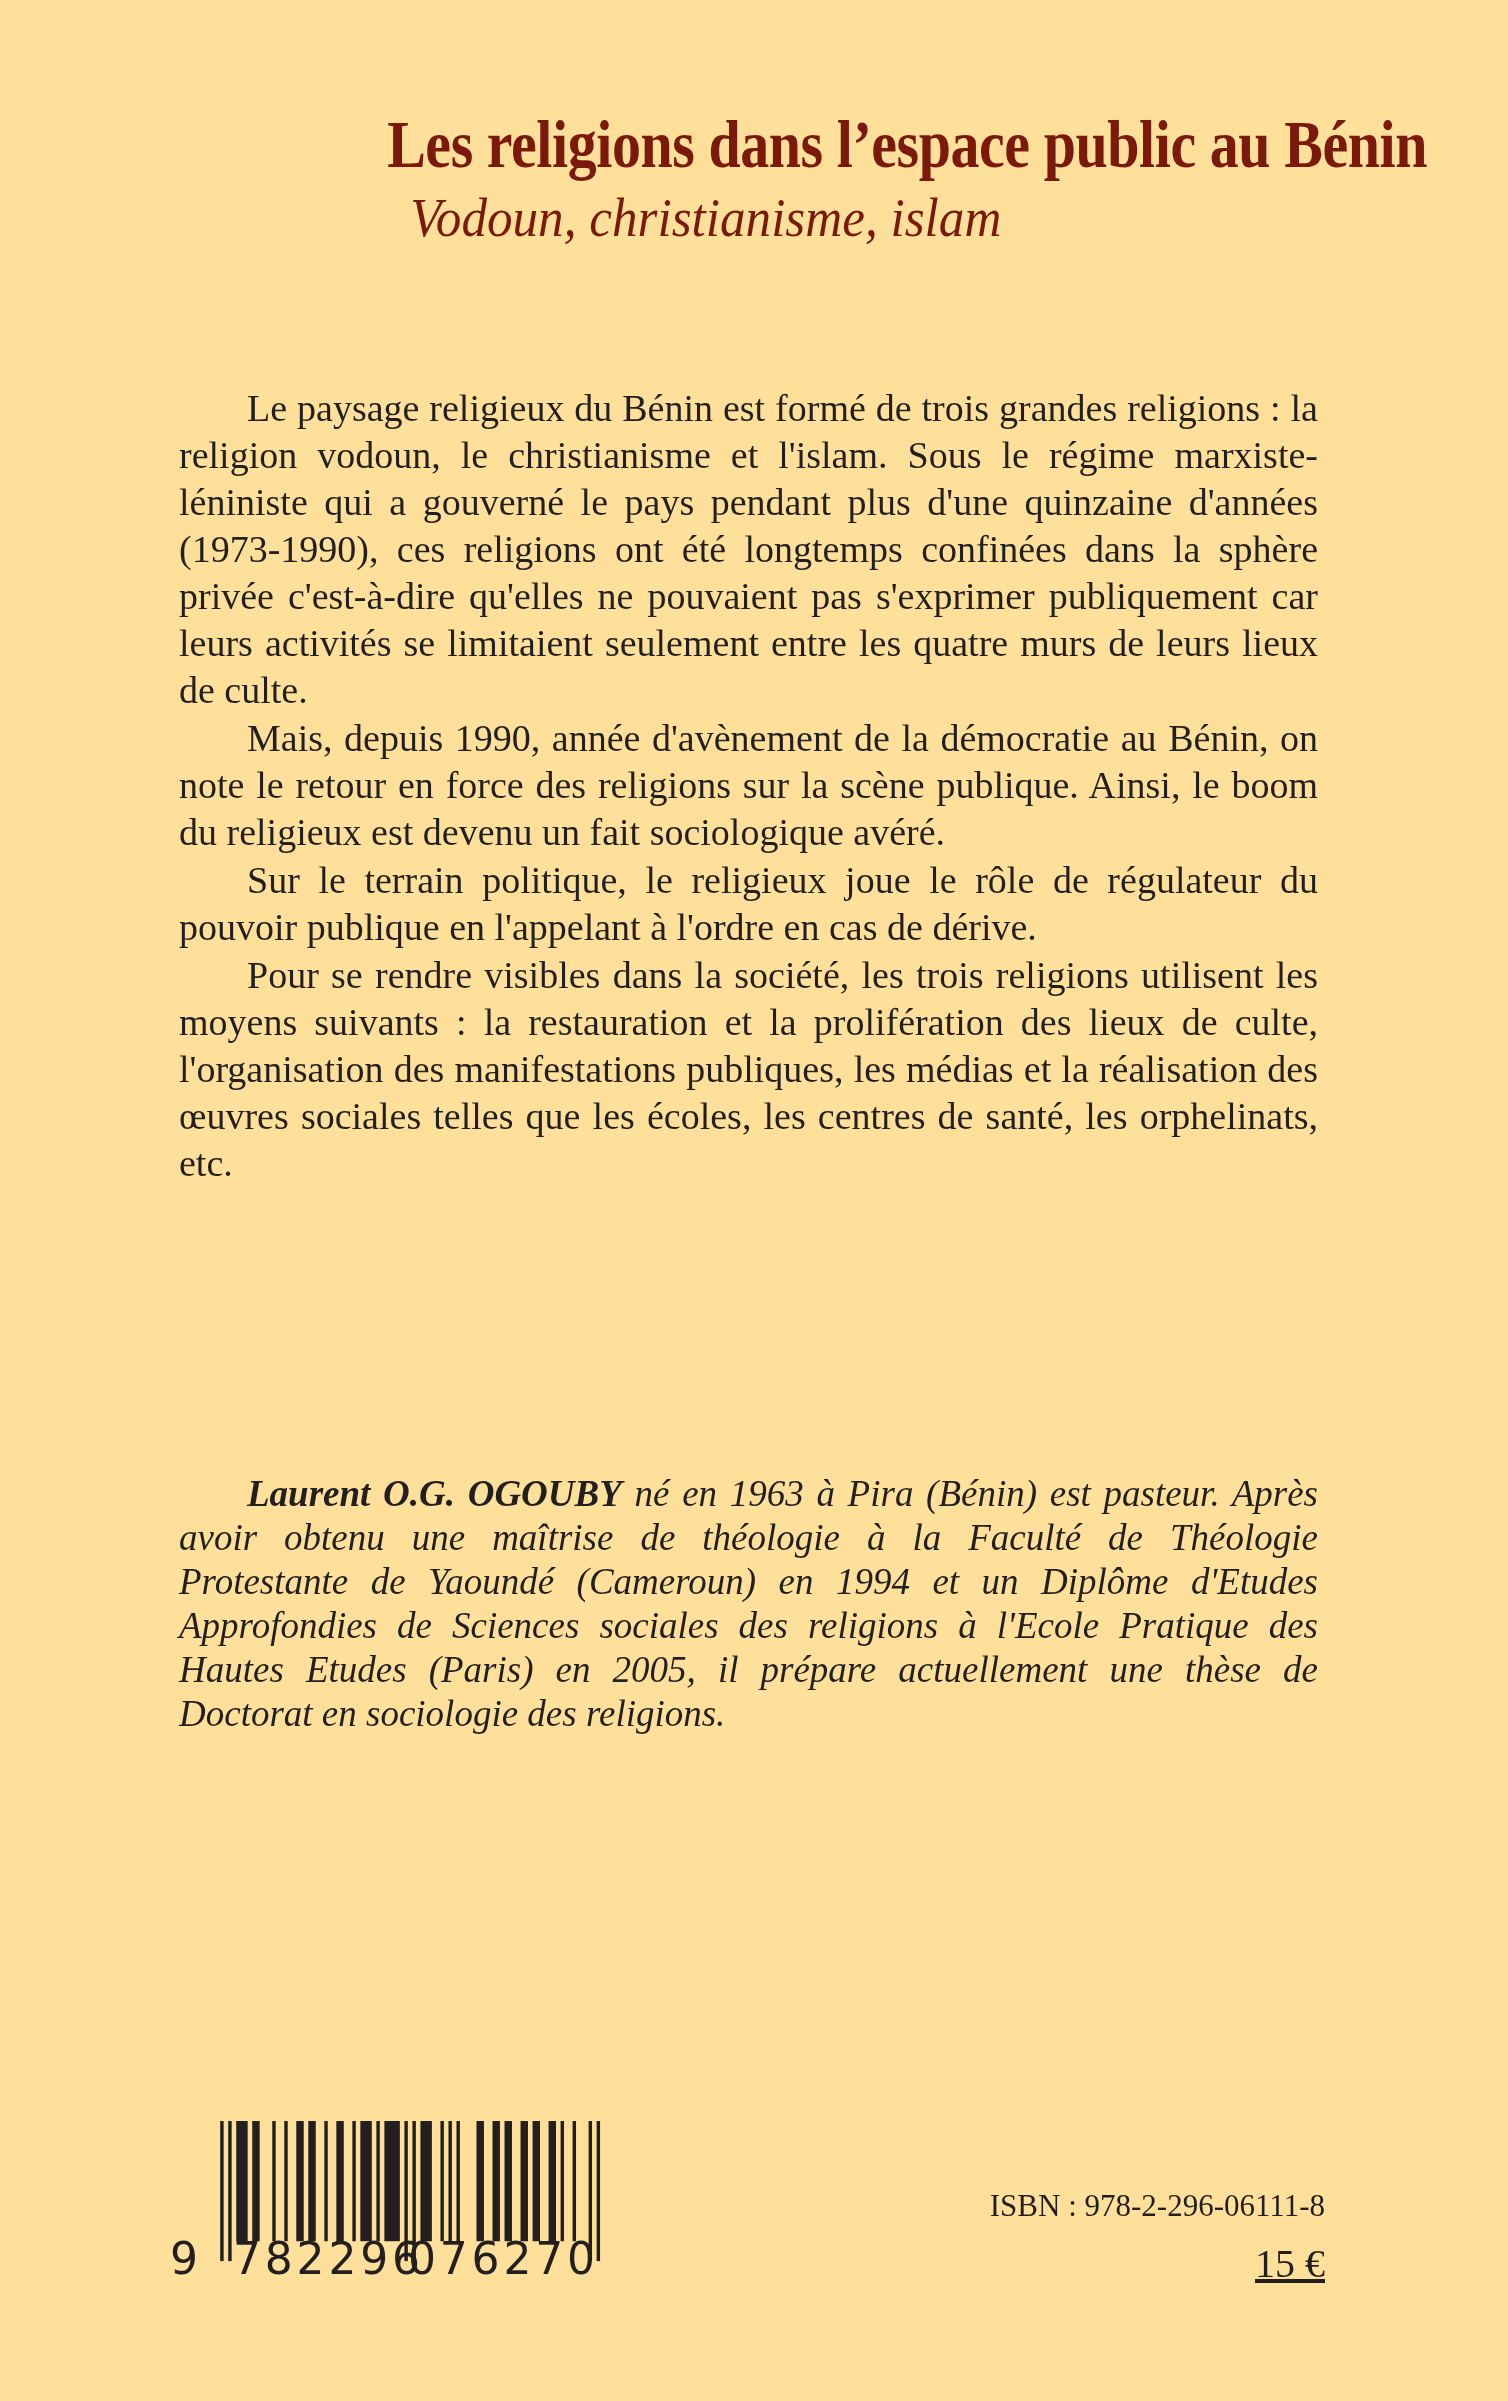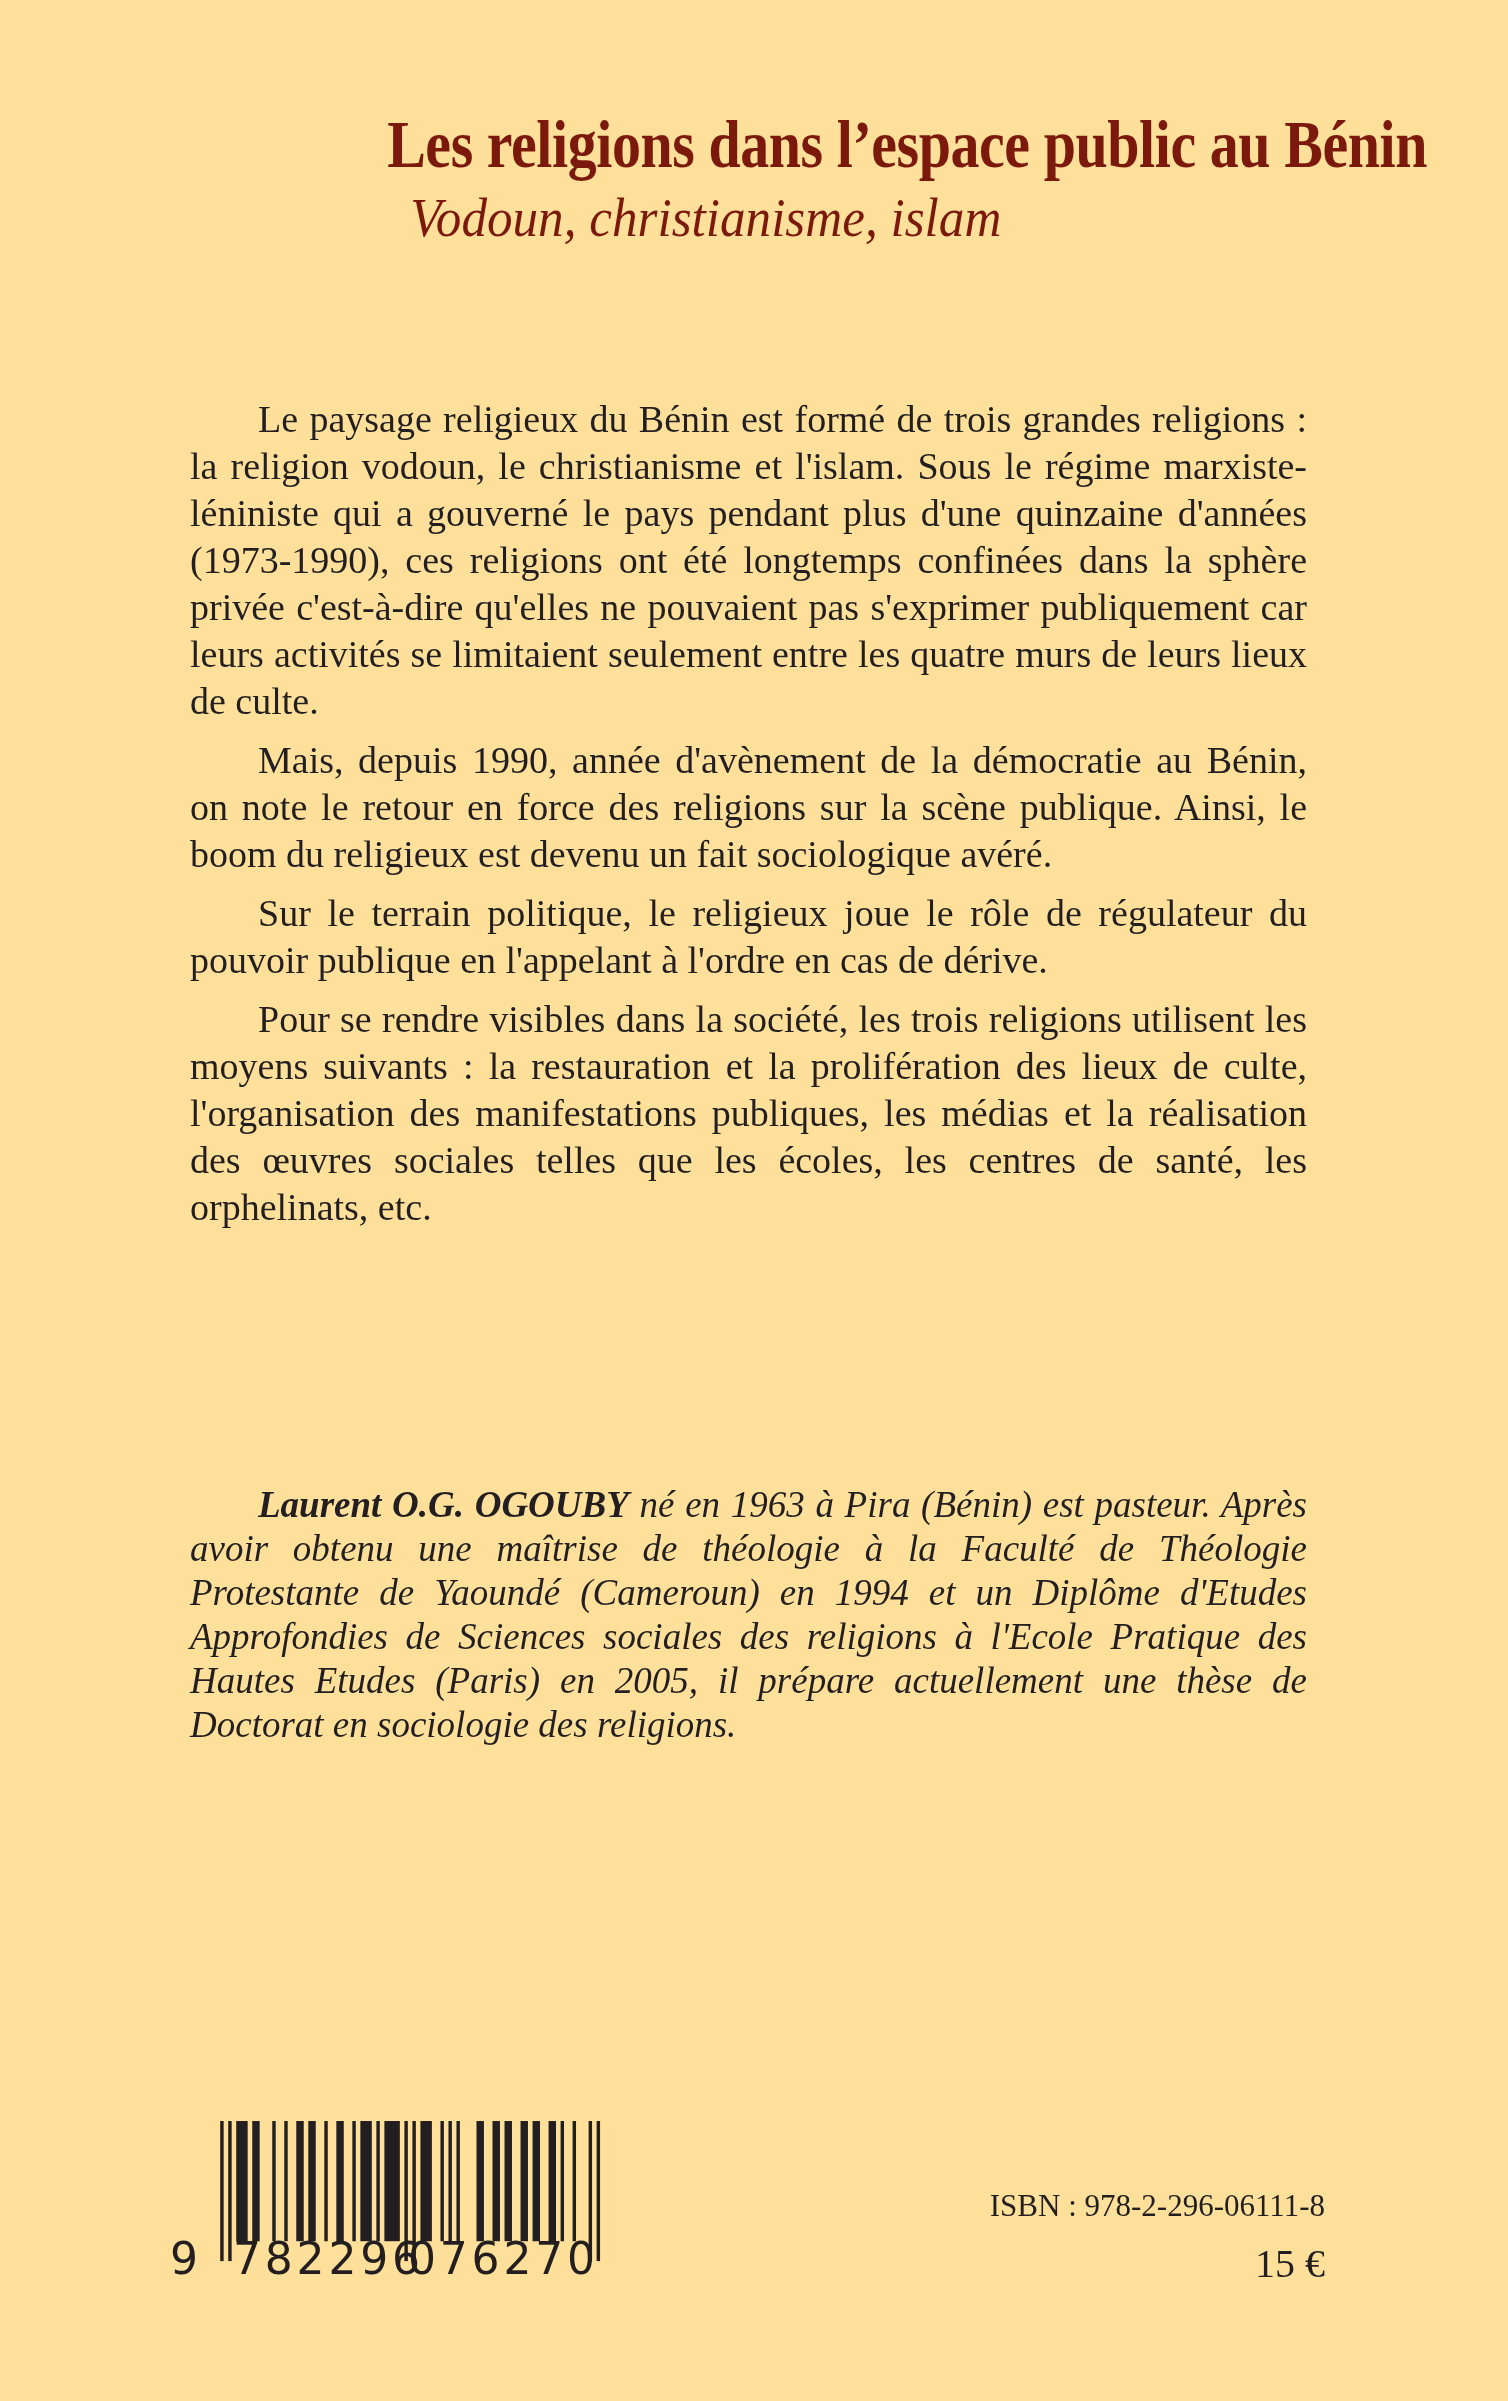--- a/index.html
+++ b/index.html
@@ -20,38 +20,38 @@
     left: 0; width: 1412px; top: 187px; text-align: center;
     font-size: 55px; line-height: 61px; font-style: italic; color: #7B1A0C;
     white-space: nowrap;
   }
   #subtitle span { display: inline-block; transform: scaleX(0.93); transform-origin: 50% 50%; }
   #summary {
     left: 178px; width: 1141px; top: 384px;
     font-size: 38px; line-height: 47px;
   }
   #summary p, #bio p {
-    margin: 12px; text-align: justify; text-indent: 68px;
+    margin: 1px; text-align: justify; text-indent: 68px;
   }
   #bio {
     left: 178px; width: 1141px; top: 1471px;
     font-size: 37px; line-height: 44px; font-style: italic;
   }
   #bio .author-name { font-weight: bold; }
   #barcode { left: 170px; top: 2121px; width: 445px; height: 161px; }
   #barcode svg { display: block; }
   #barcode .digits {
     position: absolute; top: 112px; font-family: "DejaVu Sans", sans-serif;
     font-size: 44px; line-height: 51px; color: #231F20; letter-spacing: 3.8px;
   }
   #isbn {
     right: 183px; top: 2182px; font-size: 31px; line-height: 47px; white-space: nowrap; text-align: right;
   }
   #price {
-    right: 183px; top: 2240px; font-size: 40px; line-height: 47px; white-space: nowrap; text-align: right;
+    right: 183px; top: 2240px; font-size: 40px; line-height: 47px; white-space: nowrap; text-align: right; text-decoration: underline;
   }
 </style>
 </head>
 <body>
 
 <div id="title" class="abs"><span>Les religions dans l’espace public au Bénin</span></div>
 <div id="subtitle" class="abs"><span>Vodoun, christianisme, islam</span></div>
 
 <div id="summary" class="abs">
   <p>Le paysage religieux du Bénin est formé de trois grandes religions : la religion vodoun, le christianisme et l'islam. Sous le régime marxiste-léniniste qui a gouverné le pays pendant plus d'une quinzaine d'années (1973-1990), ces religions ont été longtemps confinées dans la sphère privée c'est-à-dire qu'elles ne pouvaient pas s'exprimer publiquement car leurs activités se limitaient seulement entre les quatre murs de leurs lieux de culte.</p>

